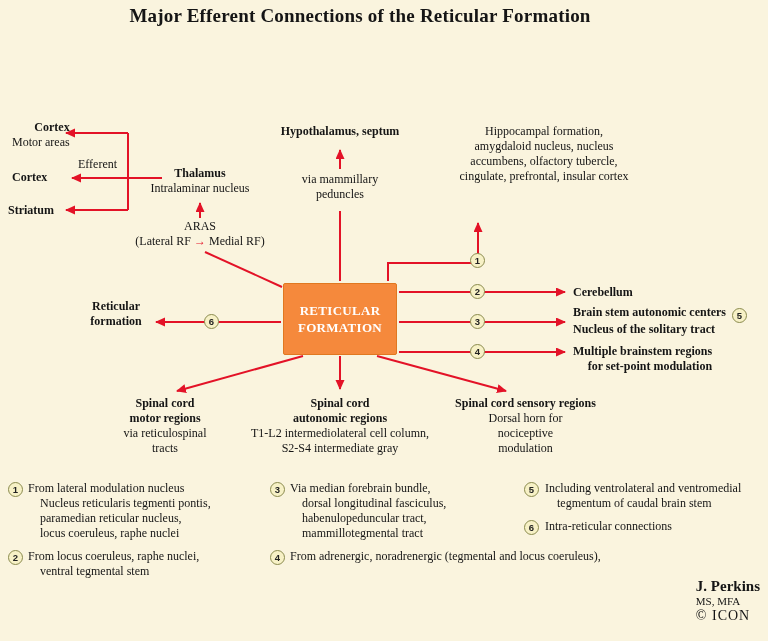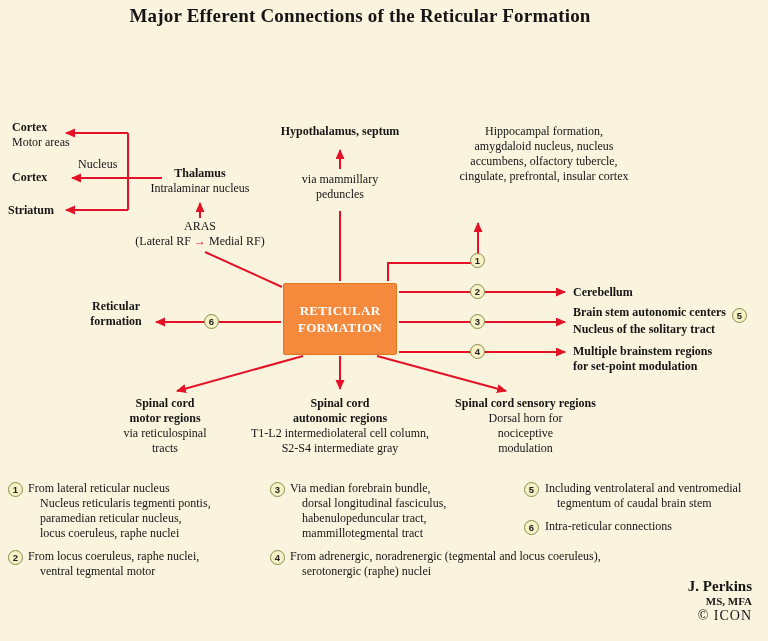--- a/index.html
+++ b/index.html
@@ -1,35 +1,35 @@
 <!DOCTYPE html>
 <html style="--background: #faf4de; --arrow-red: #e31227; --box-orange: #f5893c; --box-border: #e07820; --box-text: #ffffff; --badge-fill: #f7f1c6; --badge-border: #8b8b4e; --text: #151515;"><head>
 <meta charset="utf-8">
 <style>
   * { margin:0; padding:0; box-sizing:border-box; }
   html,body { width:768px; height:641px; }
   body { font-family:"Liberation Serif", serif; }
   .page { position:relative; width:768px; height:641px; background:var(--background,#faf4de); color:var(--text,#111); overflow:hidden; }
   .title { position:absolute; top:5px; left:0; width:720px; text-align:center; font-size:19px; font-weight:bold; letter-spacing:.2px; }
-  .node { position:absolute; font-size:12px; line-height:15px; }
+  .node { position:absolute; font-size:12px; line-height:15px;text-align:right; }
   .center { text-align:center; }
   .bold { font-weight:bold; }
   .nowrap { white-space:nowrap; }
   .arrows { position:absolute; left:0; top:0; width:768px; height:641px; pointer-events:none; }
   .arrow line, .arrow polyline { stroke:var(--arrow-red,#e31227); stroke-width:2; fill:none; }
   .ah { fill:var(--arrow-red,#e31227); }
   .badge { position:absolute; width:15px; height:15px; border-radius:50%; background:var(--badge-fill,#f7f1c6); border:1px solid var(--badge-border,#8b8b4e); font-size:9.5px; font-weight:bold; display:flex; align-items:center; justify-content:center; font-family:"Liberation Sans",sans-serif; color:#222; }
   .badge.inline { position:static; display:inline-flex; vertical-align:-3px; margin-left:6px; }
   .box { position:absolute; left:283px; top:283px; width:114px; height:72px; background:var(--box-orange,#f5893c); border:1px solid var(--box-border,#e07820); border-radius:2px; display:flex; flex-direction:column; align-items:center; justify-content:center; color:var(--box-text,#fff); font-weight:bold; font-size:13px; line-height:17px; letter-spacing:.3px; }
   .red-glyph { color:var(--arrow-red,#e31227); font-weight:bold; padding:0 3px; }
   .footnote { position:absolute; font-size:12px; line-height:15px; white-space:nowrap; }
   .fn-rest { margin-left:12px; }
-  .credit { position:absolute; right:16px; top:578px; text-align:right; line-height:1.15; }
+  .credit { position:absolute; right:8px; top:578px; line-height:1.15; }
   .credit-name { font-size:15px; font-weight:bold; }
-  .credit-deg { font-size:11px; font-weight:bold; }
+  .credit-deg { font-size:11px; font-weight:normal; }
   .credit-logo { font-size:14px; font-weight:normal; letter-spacing:1px; }
 </style>
 </head>
 <body>
 
 <div class="page">
 
   <div class="title">Major Efferent Connections of the Reticular Formation</div>
 
   <svg class="arrows" viewBox="0 0 768 641">
@@ -66,21 +66,21 @@
       <line x1="303" y1="356" x2="177" y2="391" marker-end="url(#ah)"></line>
       <line x1="340" y1="356" x2="340" y2="389" marker-end="url(#ah)"></line>
       <line x1="377" y1="356" x2="506" y2="391" marker-end="url(#ah)"></line>
     </g>
   </svg>
 
   <div class="node" style="left:12px;top:120px">
     <div class="bold">Cortex</div>
     <div>Motor areas</div>
   </div>
-  <div class="node" style="left:78px;top:157px">Nucleus</div>
+  <div class="node" style="left:78px;top:157px">Efferent</div>
   <div class="node bold" style="left:12px;top:170px">Cortex</div>
   <div class="node bold" style="left:8px;top:203px">Striatum</div>
 
   <div class="node center" style="left:130px;top:166px;width:140px">
     <div class="bold">Thalamus</div>
     <div>Intralaminar nucleus</div>
   </div>
 
   <div class="node center bold" style="left:255px;top:124px;width:170px">Hypothalamus, septum</div>
 
@@ -146,52 +146,49 @@
   </div>
 
   <span class="badge" style="left:470px;top:253px">1</span>
   <span class="badge" style="left:470px;top:284px">2</span>
   <span class="badge" style="left:470px;top:314px">3</span>
   <span class="badge" style="left:470px;top:344px">4</span>
   <span class="badge" style="left:204px;top:314px">6</span>
 
   <span class="badge" style="left:8px;top:482px">1</span>
   <div class="footnote" style="left:28px;top:481px">
-    <div>From lateral reticular nucleus</div>
+    <div>From lateral modulation nucleus</div>
     <div class="fn-rest">
       <div>Nucleus reticularis tegmenti pontis,</div>
       <div>paramedian reticular nucleus,</div>
       <div>locus coeruleus, raphe nuclei</div>
     </div>
   </div>
 
   <span class="badge" style="left:8px;top:550px">2</span>
   <div class="footnote" style="left:28px;top:549px">
     <div>From locus coeruleus, raphe nuclei,</div>
     <div class="fn-rest">
-      <div>ventral tegmental motor</div>
+      <div>ventral tegmental stem</div>
     </div>
   </div>
 
   <span class="badge" style="left:270px;top:482px">3</span>
   <div class="footnote" style="left:290px;top:481px">
     <div>Via median forebrain bundle,</div>
     <div class="fn-rest">
       <div>dorsal longitudinal fasciculus,</div>
       <div>habenulopeduncular tract,</div>
       <div>mammillotegmental tract</div>
     </div>
   </div>
 
   <span class="badge" style="left:270px;top:550px">4</span>
   <div class="footnote" style="left:290px;top:549px">
     <div>From adrenergic, noradrenergic (tegmental and locus coeruleus),</div>
-    <div class="fn-rest">
-      <div>serotonergic (raphe) nuclei</div>
-    </div>
   </div>
 
   <span class="badge" style="left:524px;top:482px">5</span>
   <div class="footnote" style="left:545px;top:481px">
     <div>Including ventrolateral and ventromedial</div>
     <div class="fn-rest">
       <div>tegmentum of caudal brain stem</div>
     </div>
   </div>
 

